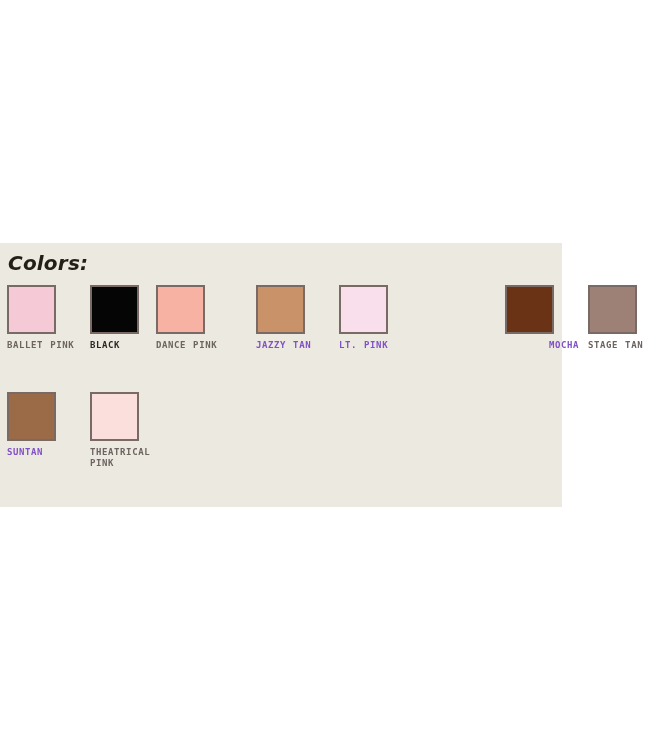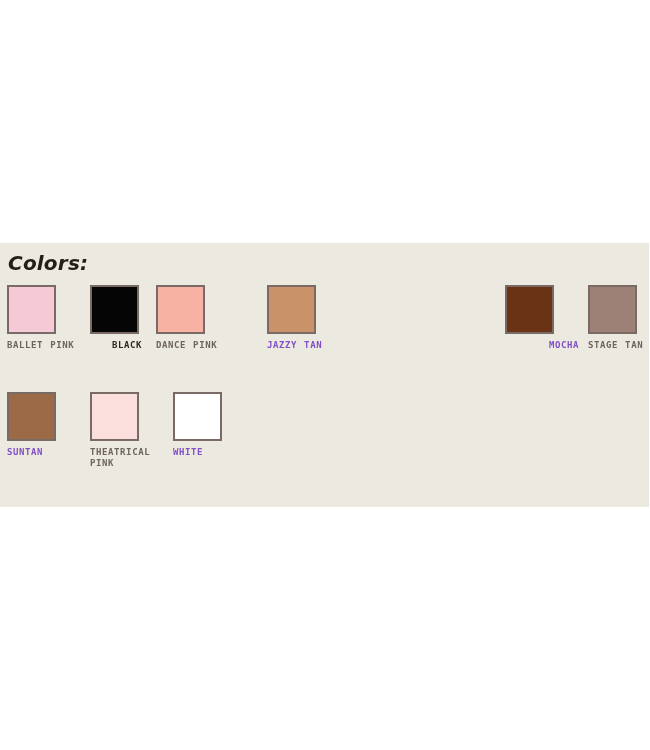--- a/index.html
+++ b/index.html
@@ -13,21 +13,21 @@
     font-family: "DejaVu Sans", sans-serif;
     overflow: hidden;
     position: relative;
   }
 
   
   #colors-panel {
     position: absolute;
     left: 0;
     top: 243px;
-    width: 649px;
+    width: 562px;
     height: 264px;
     background: #ece9e1;
     box-sizing: border-box;
     padding: 0;
   }
 
   #colors-heading {
     position: absolute;
     left: 8px;
     top: 9px;
@@ -75,21 +75,21 @@
     font-size: 9px;
     line-height: 11px;
     letter-spacing: 0.6px;
     font-weight: bold;
     text-transform: uppercase;
     word-spacing: 1px;
     white-space: normal;
   }
 
   .label-plain { color: #6d645f; }
-  .label-dark  { color: #2b2723; text-align: center; }
+  .label-dark  { color: #2b2723; }
   .label-link  { color: #8250c8; }
 </style>
 </head>
 <body>
 
 <div id="colors-panel">
 
   <div id="colors-heading">Colors:</div>
 
   <div class="swatch-rows">
@@ -99,42 +99,42 @@
           <span class="swatch-label label-plain">BALLET PINK</span>
         </div>
         <div class="swatch-cell" style="left: 90px;">
           <span class="swatch-chip" style="background: rgb(5, 5, 5); border-color: rgb(122, 106, 102);"></span>
           <span class="swatch-label label-dark">BLACK</span>
         </div>
         <div class="swatch-cell" style="left: 156px;">
           <span class="swatch-chip" style="background: rgb(248, 178, 164); border-color: rgb(122, 106, 102);"></span>
           <span class="swatch-label label-plain">DANCE PINK</span>
         </div>
-        <div class="swatch-cell" style="left: 256px; margin-left: 11px;">
+        <div class="swatch-cell" style="left: 256px;">
           <span class="swatch-chip" style="background: rgb(201, 146, 104); border-color: rgb(122, 106, 102);"></span>
           <span class="swatch-label label-link">JAZZY TAN</span>
+        </div>
+        <div class="swatch-cell" style="left: 339px;">
+          <span class="swatch-chip" style="background: rgb(248, 223, 235); border-color: rgb(122, 106, 102);"></span>
+          <span class="swatch-label label-link">LT. PINK</span>
         </div>
         <div class="swatch-cell" style="left: 505px; text-align: right;">
           <span class="swatch-chip" style="background: rgb(107, 51, 22); border-color: rgb(122, 106, 102);"></span>
           <span class="swatch-label label-link">MOCHA</span>
         </div>
         <div class="swatch-cell" style="left: 588px;">
           <span class="swatch-chip" style="background: rgb(157, 128, 118); border-color: rgb(122, 106, 102);"></span>
           <span class="swatch-label label-plain">STAGE TAN</span>
         </div>
       </div>
     <div class="swatch-row" id="row-1">
         <div class="swatch-cell" style="left: 90px;">
           <span class="swatch-chip" style="background: rgb(250, 223, 220); border-color: rgb(122, 106, 102);"></span>
           <span class="swatch-label label-plain">THEATRICAL PINK</span>
         </div>
         <div class="swatch-cell" style="left: 7px;">
           <span class="swatch-chip" style="background: rgb(155, 107, 71); border-color: rgb(122, 106, 102);"></span>
           <span class="swatch-label label-link">SUNTAN</span>
         </div>
-        <div class="swatch-cell" style="left: 173px;">
-          <span class="swatch-chip" style="background: rgb(255, 255, 255); border-color: rgb(122, 106, 102);"></span>
-          <span class="swatch-label label-link">WHITE</span>
-        </div>
       </div>
   </div>
 
 </div>
 
 </body></html>

